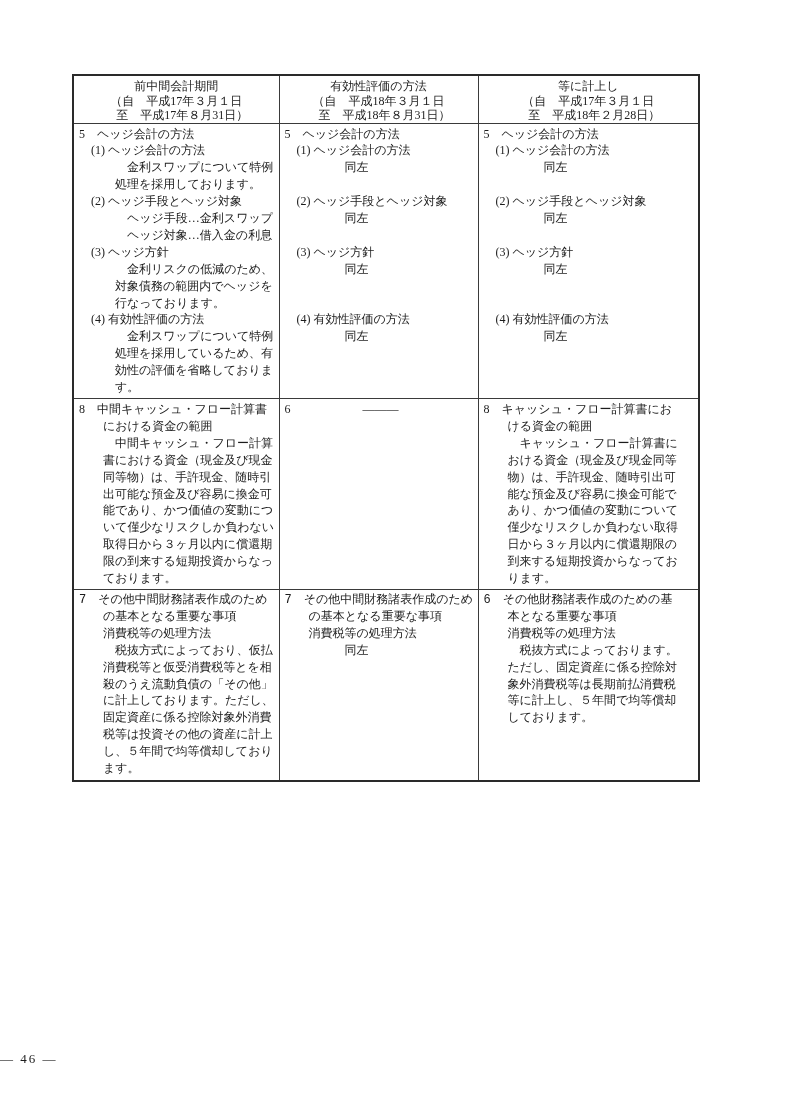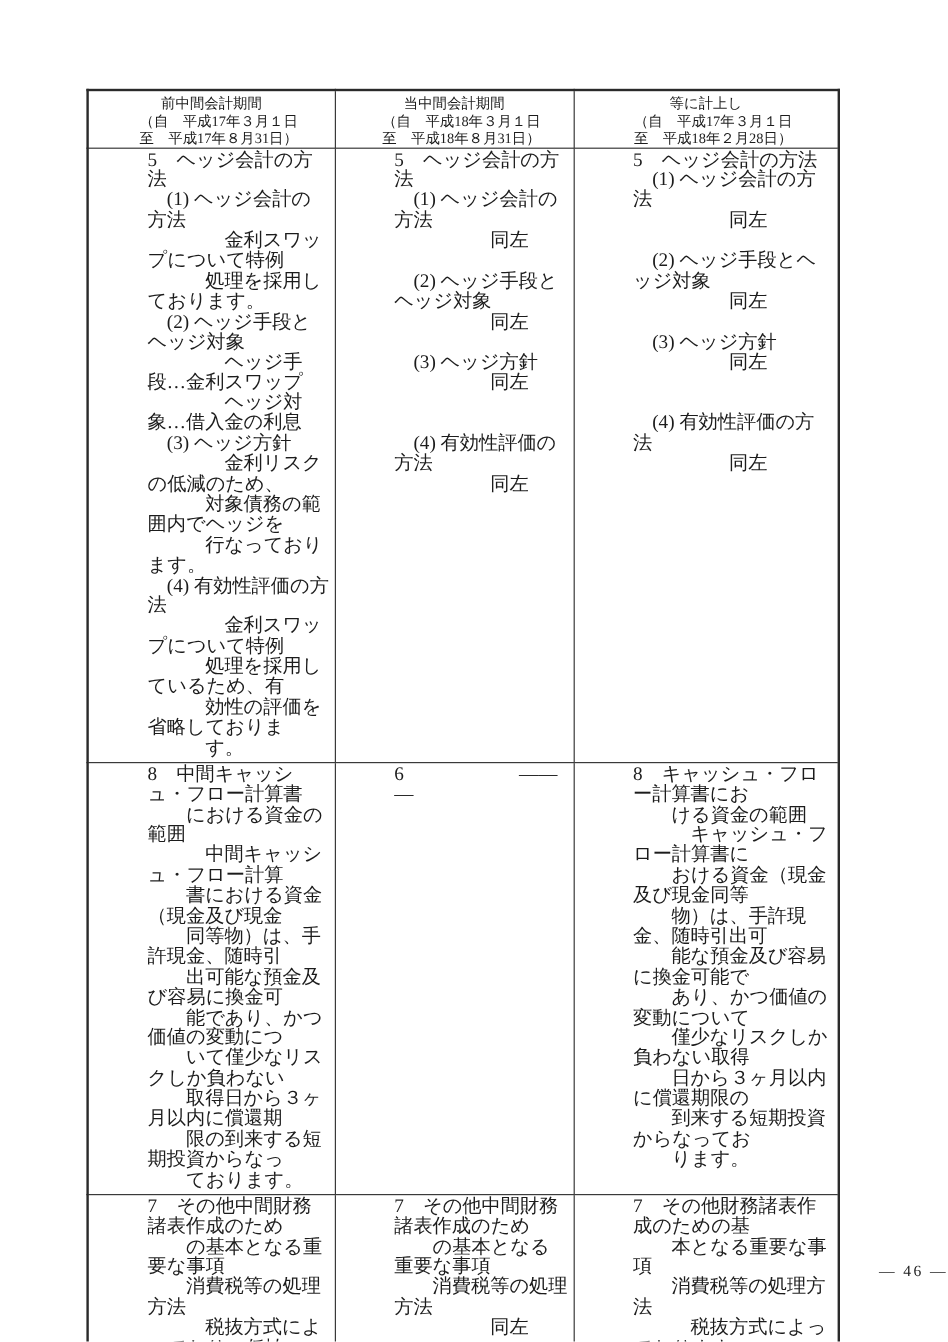--- a/index.html
+++ b/index.html
@@ -29,40 +29,39 @@
     height: 46px;
     text-align: center;
     font-size: 12px;
     line-height: 14.5px;
     padding-top: 3px;
     vertical-align: top;
   }
   .h-title { text-align: center; }
   .h-dates {
     display: inline-block;
-    text-align: right;
+    text-align: center;
     white-space: pre;
   }
   td.cell { padding: 2px 4px 2px 5px; }
   .cell-text {
-    font-size: 16px;
+    font-size: 12px;
     line-height: 16.9px;
     white-space: pre-wrap;
     word-break: break-all;
-    margin-left: 44px;
   }
   tr.row-5 { height: 270px; }
   tr.row-6 { height: 190px; }
-  tr.row-7 { height: 185px; }
+  tr.row-7 { height: 185px; font-family: Liberation Mono, monospace; }
 
   .footer {
     position: absolute;
     top: 1051px; left: 0;
     width: 100%;
-    text-align: right;
+    text-align: left;
     font-size: 13px;
     letter-spacing: 2px;
     color: #1c1c1c;
   }
 </style>
 </head>
 <body>
 
 <div class="page">
 
@@ -73,21 +72,21 @@
       <col style="width:221px">
     </colgroup>
     <thead>
       <tr>
         <th>
           <div class="h-title">前中間会計期間</div>
           <div class="h-dates">（自　平成17年３月１日
 　至　平成17年８月31日）</div>
         </th>
         <th>
-          <div class="h-title">当中間会計期間</div>
+          <div class="h-title">有効性評価の方法</div>
           <div class="h-dates">（自　平成18年３月１日
 　至　平成18年８月31日）</div>
         </th>
         <th>
           <div class="h-title">等に計上し</div>
           <div class="h-dates">（自　平成17年３月１日
 　至　平成18年２月28日）</div>
         </th>
       </tr>
     </thead>
@@ -187,21 +186,21 @@
 　　し、５年間で均等償却しており
 　　ます。</div>
         </td>
         <td class="cell">
           <div class="cell-text">7　その他中間財務諸表作成のため
 　　の基本となる重要な事項
 　　消費税等の処理方法
 　　　　　同左</div>
         </td>
         <td class="cell">
-          <div class="cell-text">7　その他財務諸表作成のための基
+          <div class="cell-text">6　その他財務諸表作成のための基
 　　本となる重要な事項
 　　消費税等の処理方法
 　　　税抜方式によっております。
 　　ただし、固定資産に係る控除対
 　　象外消費税等は長期前払消費税
 　　等に計上し、５年間で均等償却
 　　しております。</div>
         </td>
       </tr>
     </tbody>

